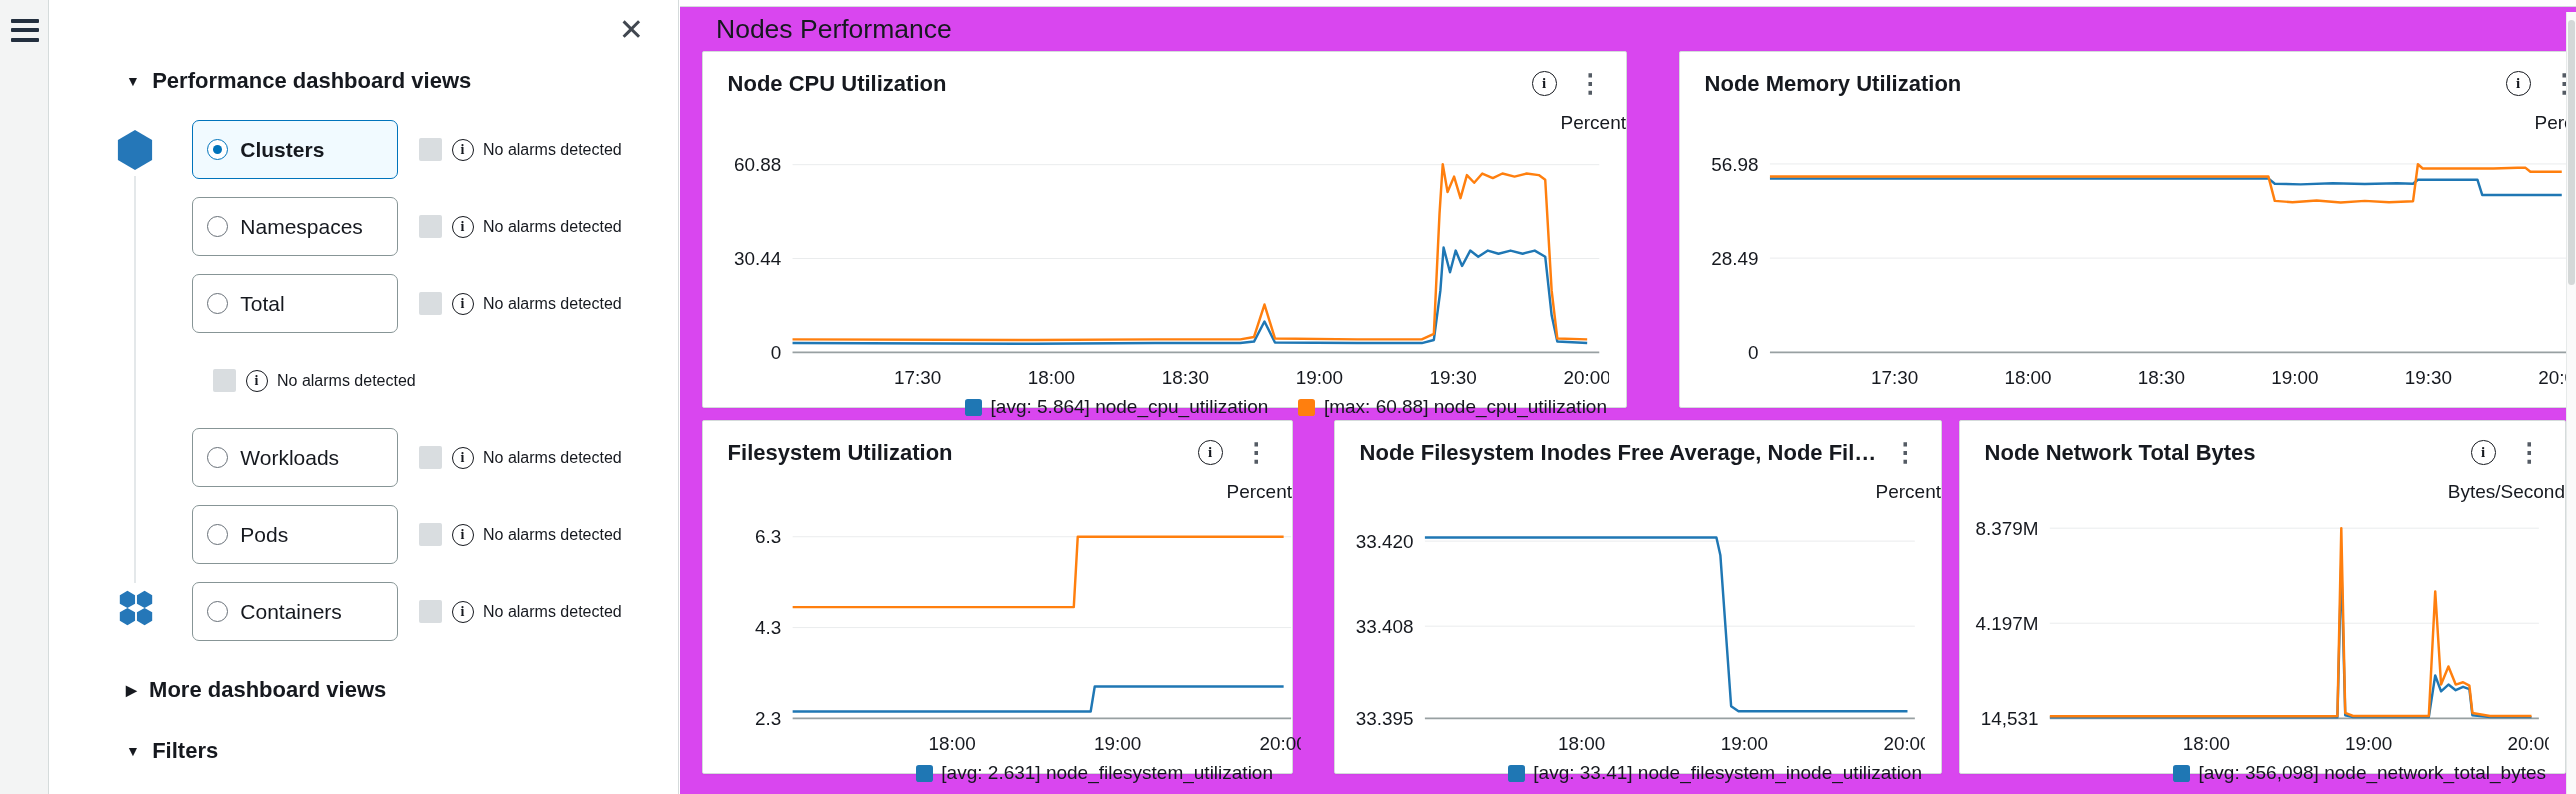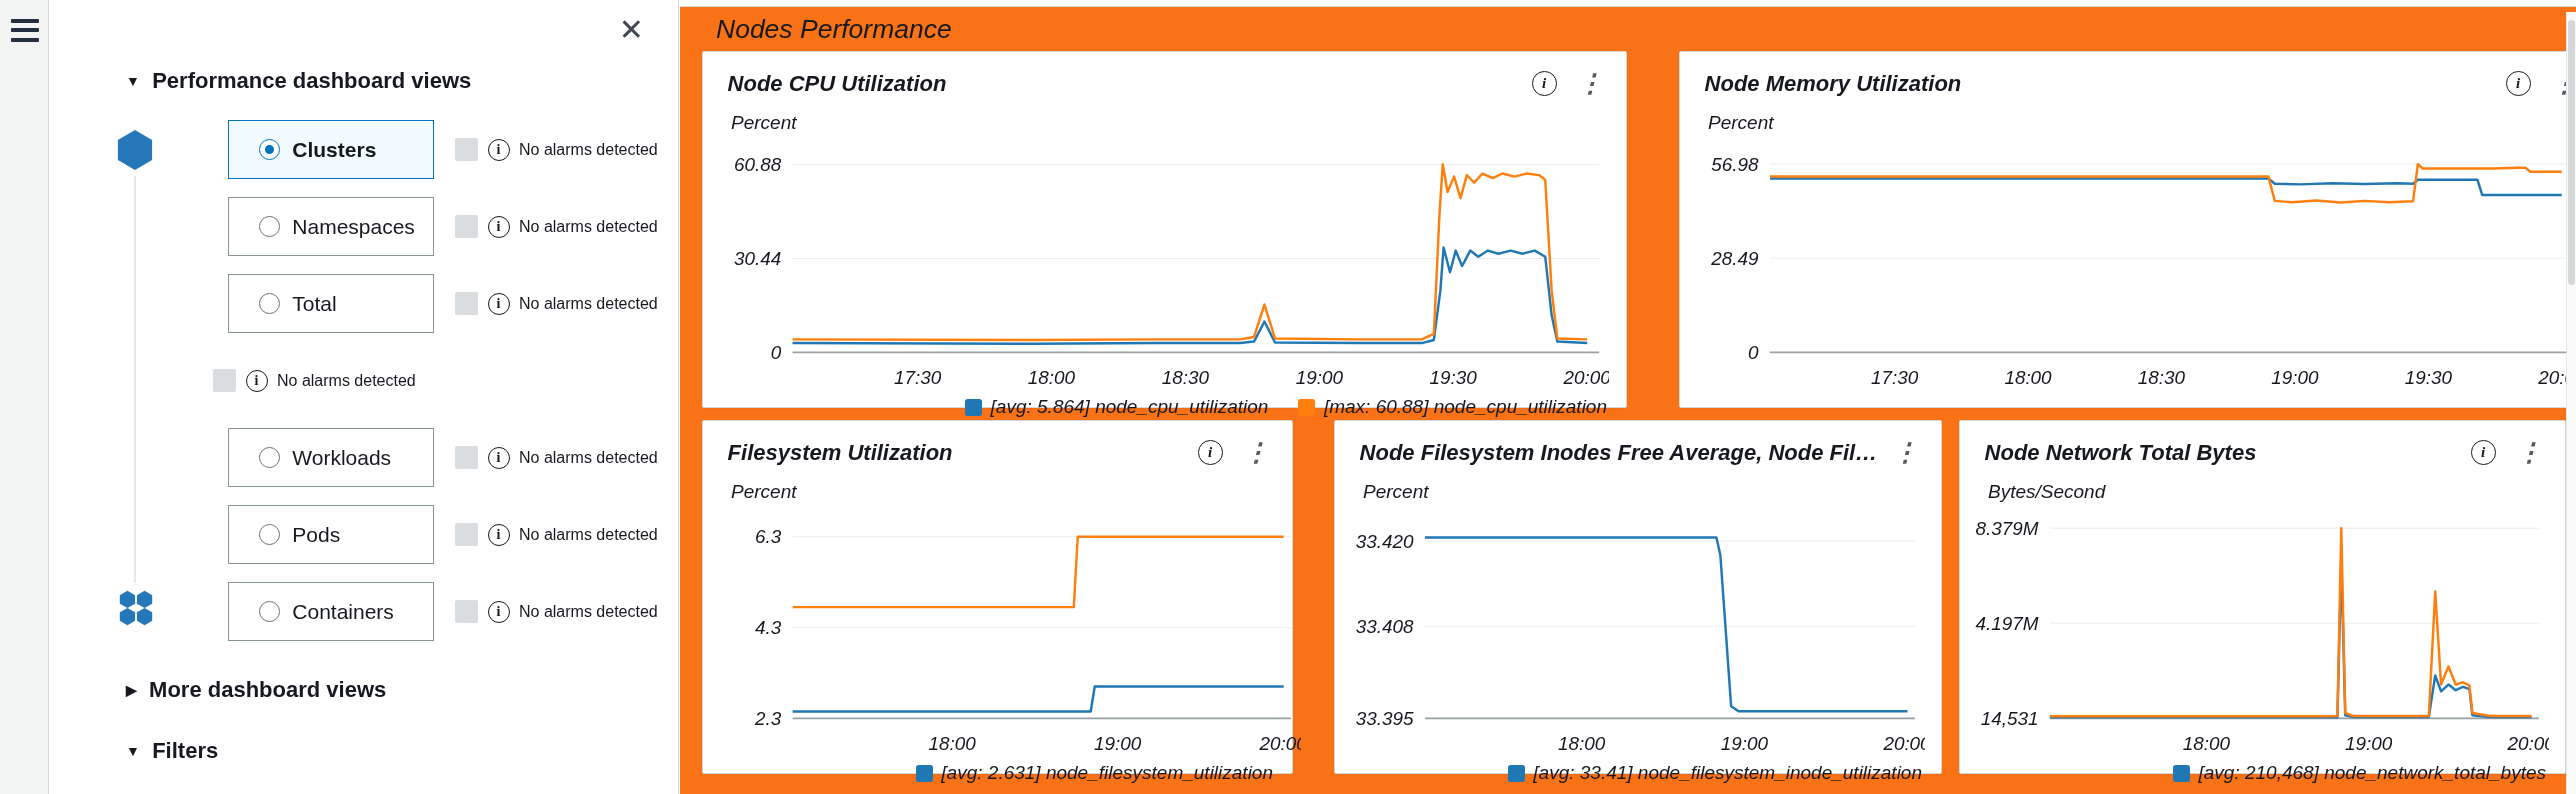--- a/index.html
+++ b/index.html
@@ -27,59 +27,59 @@
   .more-hdr    { left:76px; top:677px; }
   .filters-hdr { left:76px; top:738px; }
   .caret { font-size:14px; color:#16191f; }
 
   .tree-line { position:absolute; left:84px; top:176px; width:1.9px; height:407px; background:#e4e8ea; }
   .hex-big { position:absolute; left:66px; top:129px; }
   .hex-cluster { position:absolute; left:66px; top:588px; }
 
   .view-list { position:absolute; left:142px; top:120px; display:flex; flex-direction:column; gap:18px; }
   .view-row { display:flex; align-items:center; height:59px; }
-  .view-box { width:206px; height:59px; background:#fff; border:0.9px solid #879596; border-radius:0;
-    display:flex; align-items:center; gap:12.3px; padding-left:30px; cursor:pointer;margin-left:36px; }
+  .view-box { width:206px; height:59px; background:#fff; border:0.9px solid #879596; border-radius:7px;
+    display:flex; align-items:center; gap:12.3px; padding-left:14px; cursor:pointer; }
   .view-box.selected { border:1.9px solid #0073bb; background:#f1faff; }
   .radio { width:21px; height:21px; border:1.9px solid #687078; border-radius:50%;
     display:flex; align-items:center; justify-content:center; background:#fff; flex:none; }
   .selected .radio { border-color:#0073bb; }
   .radio .dot { display:none; width:9.5px; height:9.5px; border-radius:50%; background:#0073bb; }
   .selected .radio .dot { display:block; }
   .view-label { font-size:21px; }
   .selected .view-label { font-weight:700; }
 
   .alarm { display:flex; align-items:center; gap:9.5px; margin-left:21px; }
   .alarm-swatch { width:23px; height:23px; background:#d9dde0; border-radius:1.9px; flex:none; }
   .info-circle { width:22px; height:22px; border:1.9px solid #16191f; border-radius:50%;
     display:inline-flex; align-items:center; justify-content:center;
     font-family:"Liberation Serif", serif; font-weight:700; font-size:14px; color:#16191f; flex:none; }
   .alarm-text { font-size:16px; white-space:nowrap; }
 
   
   .main { position:absolute; left:680px; top:5.7px; right:0; bottom:0;
-    background:#f97316; border-top:0.9px solid #d5dbdb;font-style:italic; }
+    background:#d946ef; border-top:0.9px solid #d5dbdb; }
   .main-title { position:absolute; left:36px; top:7.6px; font-size:26.5px; color:#16191f; }
 
   .card { position:absolute; background:#fff; border:0.9px solid #d5dbdb; border-radius:1.9px;
     box-shadow:0 0.9px 1.9px rgba(0,0,0,0.05); display:flex; flex-direction:column; }
   .c1 { left:22px;   top:44px;  width:925px; height:357px; }
   .c2 { left:964px; top:44px;  width:922px; height:357px;margin-left:35px; }
   .c3 { left:22px;   top:413px; width:591px; height:354px; }
   .c4 { left:654px;  top:413px; width:608px; height:354px; }
   .c5 { left:1279px; top:413px; width:607px; height:354px; }
 
   .card-hdr { display:flex; align-items:center; padding:19px 23px 0 24.6px; }
   .card-title { flex:1; font-size:22px; font-weight:700; white-space:nowrap;
     overflow:hidden; text-overflow:ellipsis; margin-right:13.2px; }
   .hdr-icons { display:flex; align-items:center; gap:21px; flex:none; }
   .info-circle.lg { width:24.6px; height:24.6px; font-size:15px; cursor:pointer; }
   .kebab { font-size:25.5px; line-height:1; color:#545b64; cursor:pointer; font-weight:700; }
 
-  .unit-label { font-size:19px; color:#16191f; padding:15px 0 0 28px; }
+  .unit-label { font-size:19px; color:#16191f; padding:15px 0 0 28px;text-align:right; }
   .chart { flex:1; margin:1.9px 17px 0 7.6px; position:relative; }
   .legend { padding:1.9px 19px 13.2px 38px; display:flex; flex-direction:column; gap:6.6px;align-items:flex-end; }
   .legend-row { display:flex; gap:30px; }
   .legend-entry { display:flex; align-items:center; gap:8.5px; font-size:19px; white-space:nowrap;
     overflow:hidden; }
   .swatch { width:17px; height:17px; border-radius:2.8px; flex:none; }
 
   .scrollbar { position:absolute; right:0; top:5.7px; bottom:0; width:10.4px;
     background:#fafafa; border-left:0.9px solid #e7eaea; }
   .scroll-thumb { position:absolute; right:0.9px; top:7.6px; width:7.6px; height:265px;
@@ -373,21 +373,21 @@
           <text x="251.76" y="260" text-anchor="middle" font-size="20" fill="#16191f">18:00</text>
           <text x="423.736" y="260" text-anchor="middle" font-size="20" fill="#16191f">19:00</text>
           <text x="595.712" y="260" text-anchor="middle" font-size="20" fill="#16191f">20:00</text>
           <polyline points="86.0,224.9 241.4,224.9 381.3,224.9 390.6,224.9 394.7,60.2 398.9,222.7 407.2,224.7 487.4,224.7 494.2,180.6 500.4,197.4 508.2,190.2 515.9,196.2 523.7,192.6 530.4,195.0 533.6,222.7 552.2,224.7 596.2,224.7" fill="none" stroke="#1f77b4" stroke-width="2.6" stroke-linejoin="round"></polyline>
           <polyline points="86.0,223.7 241.4,223.7 381.3,223.7 390.6,223.5 394.7,24.5 398.9,220.3 407.2,223.5 487.4,223.5 494.2,91.5 500.4,190.2 508.2,171.0 515.9,190.2 523.7,187.8 530.4,191.4 533.6,220.3 552.2,223.5 596.2,223.5" fill="none" stroke="#ff7f0e" stroke-width="2.6" stroke-linejoin="round"></polyline>
         </svg></div>
     <div class="legend">
         <div class="legend-row">
           <span class="legend-entry">
             <span class="swatch" style="background: rgb(31, 119, 180);"></span>
-            <span>[avg: 210,468] node_network_total_bytes</span>
+            <span>[avg: 356,098] node_network_total_bytes</span>
           </span>
         </div>
         <div class="legend-row">
           <span class="legend-entry">
             <span class="swatch" style="background: rgb(255, 127, 14);"></span>
             <span>[max: 8,378,709] node_network_total_bytes</span>
           </span>
         </div>
       </div>
   </div>

